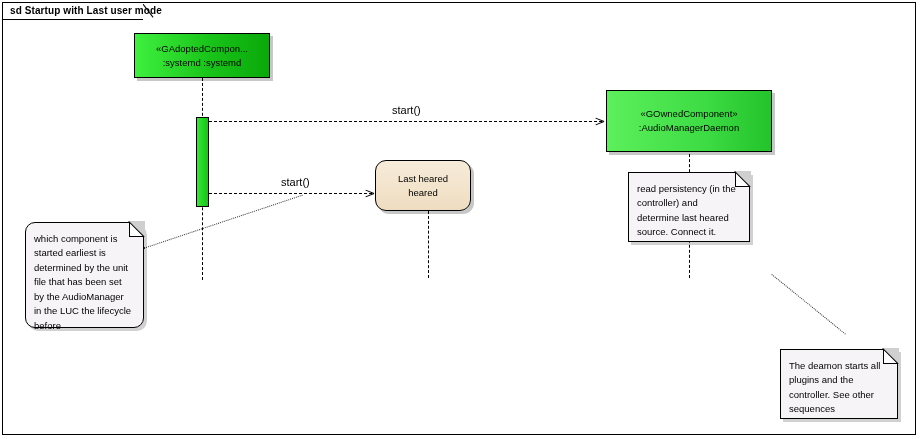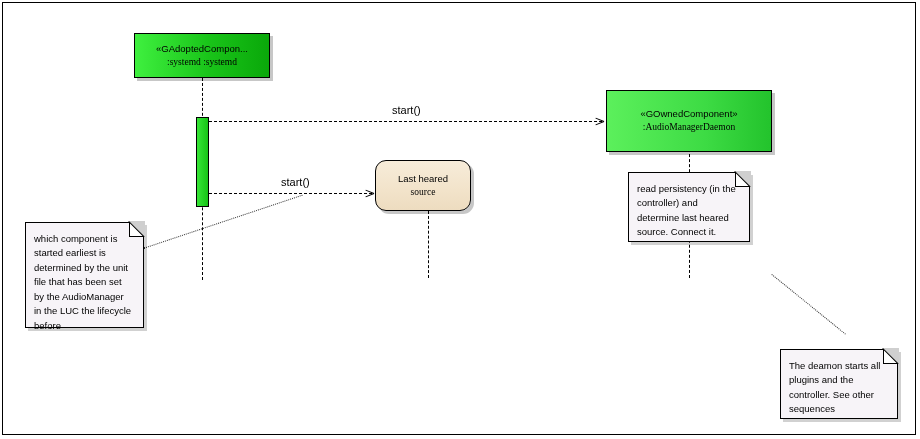--- a/index.html
+++ b/index.html
@@ -97,21 +97,21 @@
   .participant.green{
     background:linear-gradient(to right,#3ff03f 0%,#19c419 55%,#0aa80a 100%);
   }
   .participant.green2{
     background:linear-gradient(to right,#5cf05c 0%,#3ddb44 60%,#23c32c 100%);
   }
   .participant.beige{
     background:linear-gradient(to bottom,#f7ecd9 0%,#f2e3ca 60%,#eddcc0 100%);
   }
   .participant .stereo{white-space:nowrap;}
-  .participant .pname{white-space:nowrap;font-family:Liberation Serif, serif;}
+  .participant .pname{white-space:nowrap;}
 
   
   .activation{
     position:absolute;
     box-sizing:border-box;
     border:1px solid #000000;
     background:linear-gradient(to right,#37e637 0%,#16c416 100%);
   }
 
   
@@ -193,33 +193,38 @@
     transform-origin:0 0;
   }
 </style>
 </head>
 <body>
 
 <div id="canvas">
 
   <div class="frame"></div>
 
+  <div class="frame-tab" style="width:153px;">
+    <div class="frame-tab-body"></div>
+    <div class="frame-tab-slant"></div>
+    <div class="frame-tab-label">sd Startup with Last user mode</div>
+  </div>
 
   <div class="lifeline" style="left:202px;top:78px;height:202px;"></div>
   <div class="lifeline" style="left:428px;top:211px;height:67px;"></div>
   <div class="lifeline" style="left:689px;top:144px;height:134px;"></div>
 
   <div class="participant green" style="left:134px;top:33px;width:136px;height:45px;">
     <div class="stereo">«GAdoptedCompon...</div>
     <div class="pname">:systemd :systemd</div>
   </div>
 
   <div class="participant beige" style="left:375px;top:160px;width:96px;height:51px;border-radius:11px;">
     <div class="stereo">Last heared</div>
-    <div class="pname">source</div>
+    <div class="pname">heared</div>
   </div>
 
   <div class="participant green2" style="left:606px;top:90px;width:166px;height:62px;">
     <div class="stereo">«GOwnedComponent»</div>
     <div class="pname">:AudioManagerDaemon</div>
   </div>
 
   <div class="activation" style="left:196px;top:117px;width:13px;height:90px;"></div>
 
   <div class="msg-line" style="left:209px;top:121px;width:393px;"></div>
@@ -227,21 +232,21 @@
   <div class="msg-label" style="left:392px;top:104px;">start()</div>
 
   <div class="msg-line" style="left:209px;top:193px;width:163px;"></div>
   <div class="msg-head" style="left:374px;top:193px;"></div>
   <div class="msg-label" style="left:281px;top:176px;">start()</div>
 
   <div class="anchor" style="left:143px;top:248px;width:168px;transform:rotate(-18.5deg);"></div>
 
   <div class="anchor" style="left:772px;top:274px;width:95px;transform:rotate(39deg);"></div>
 
-  <div class="note" style="left:25px;top:222px;width:119px;height:106px;">
+  <div class="note" style="left:25px;top:222px;width:119px;height:106px;border-radius:10px;">
     <div class="note-fold"></div>
     <div class="note-text">which component is
 started earliest is
 determined by the unit
 file that has been set
 by the AudioManager
 in the LUC the lifecycle
 before</div>
   </div>
 

